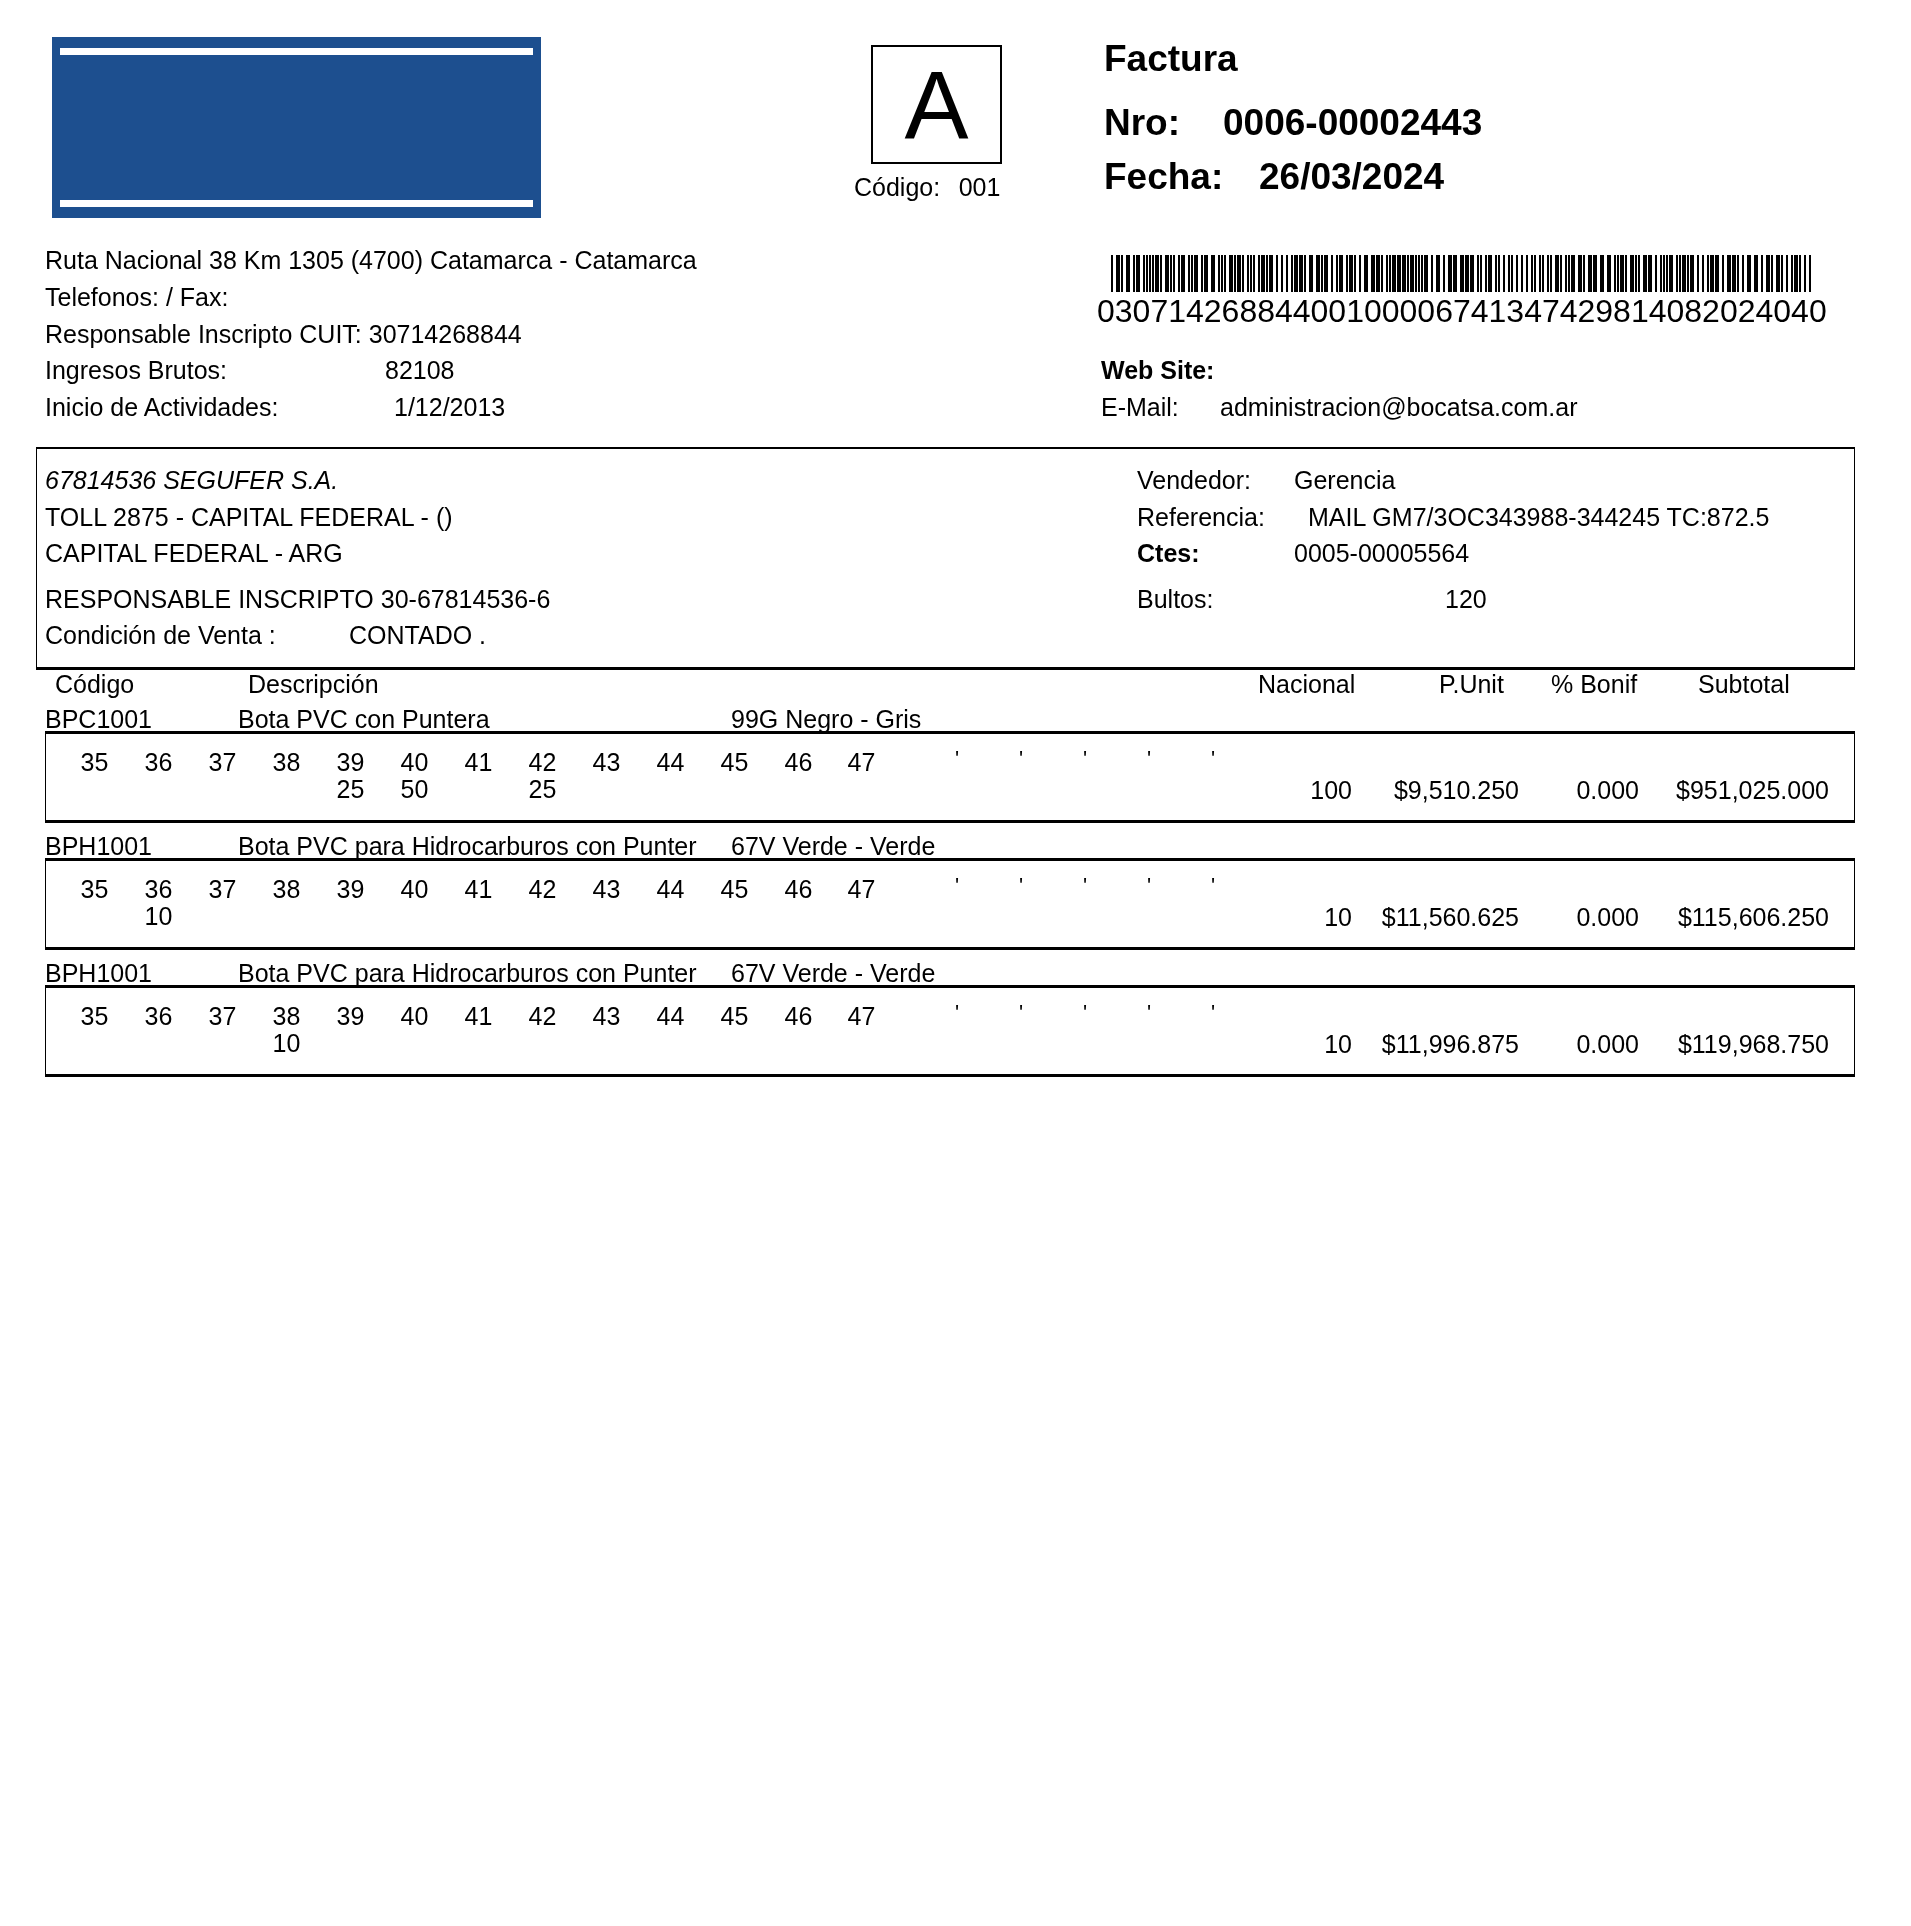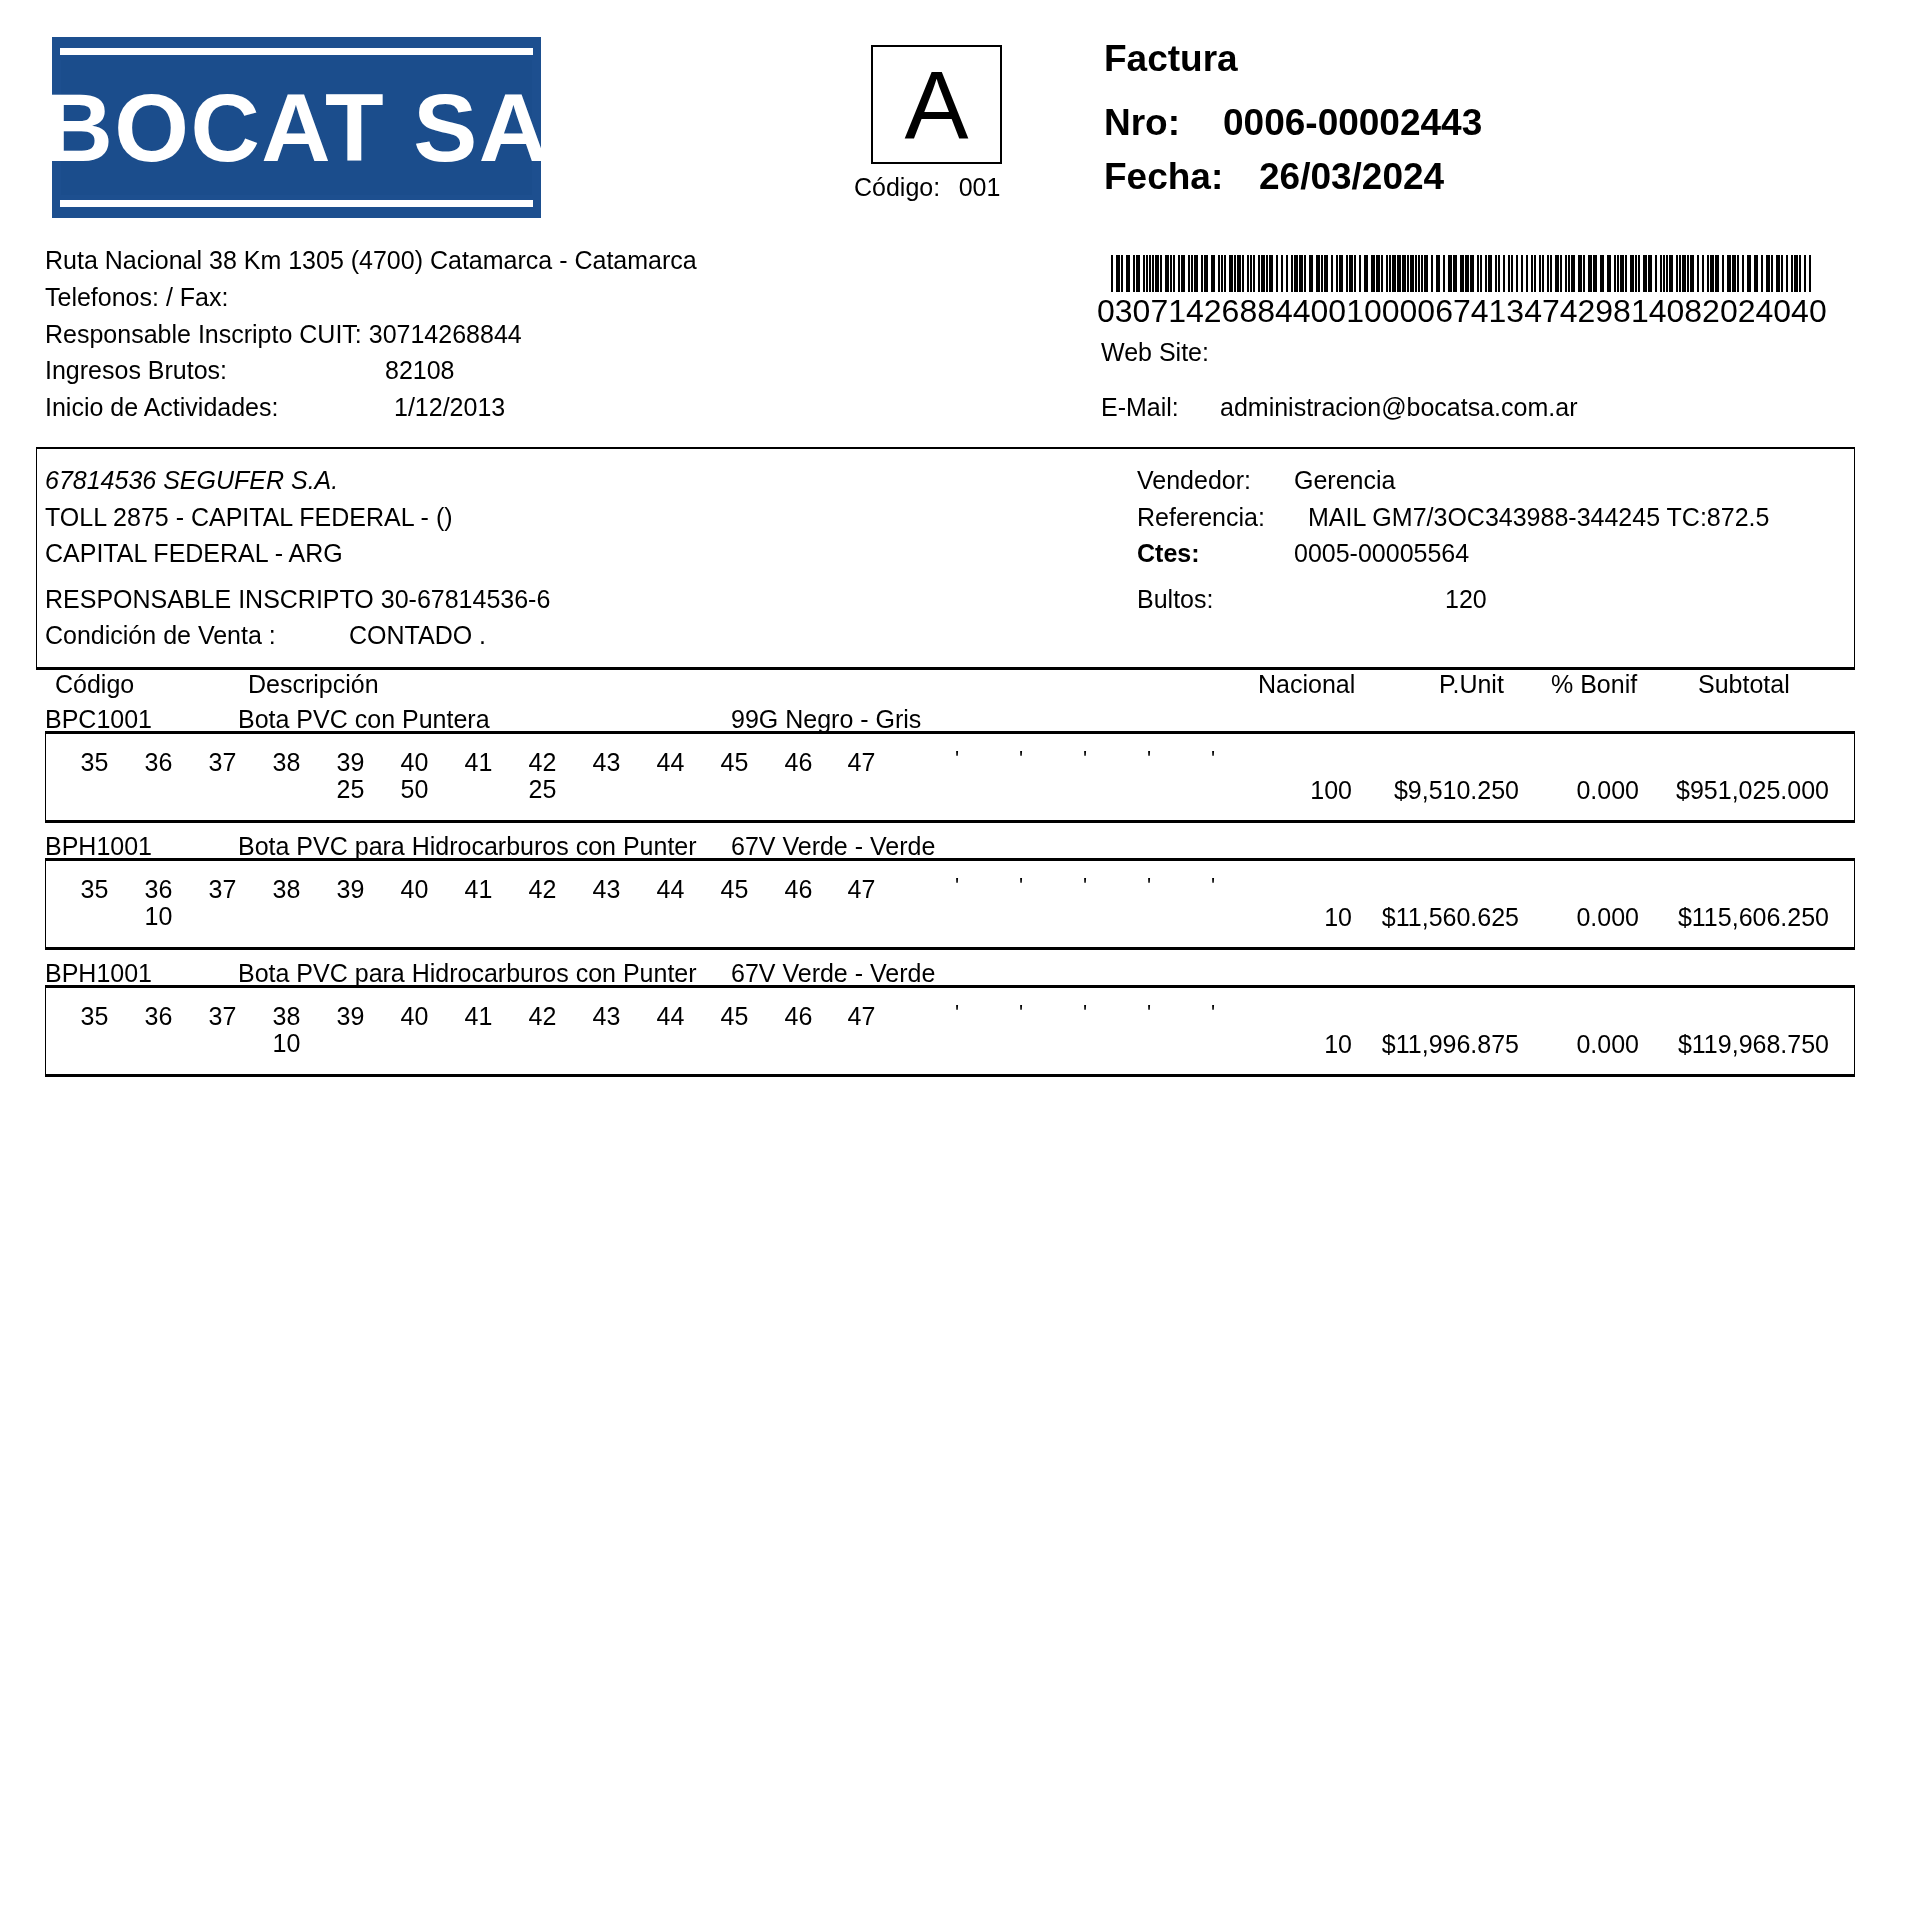--- a/index.html
+++ b/index.html
@@ -32,23 +32,20 @@
   .size-cell { position: absolute; width: 39px; text-align: center; font-size: 25px; line-height: 1; }
   .tick { position: absolute; font-size: 21.6px; line-height: 1; }
 </style>
 </head>
 <body>
 
 <div id="logo" class="abs">
   <div class="outer">
     <div class="stripe" style="top:10.8px"></div>
     <div class="stripe" style="bottom:10.8px"></div>
-    <div class="inner">
-      <span class="name">BOCAT SA</span>
-    </div>
   </div>
 </div>
 
 <div id="letter-box" class="abs">
   <span>A</span>
 </div>
 <div class="abs t" style="left:854px; top:175px;">
   <span>Código:</span>
   <span style="margin-left:11.6px">001</span>
 </div>
@@ -217,21 +214,21 @@
 <div class="abs" style="left:1097px; top:295px; font-size:32px; line-height:1;">03071426884400100006741347429814082024040</div>
 
 <div class="abs t" style="left:45px; top:248px;">Ruta Nacional 38 Km 1305 (4700) Catamarca - Catamarca</div>
 <div class="abs t" style="left:45px; top:285px;">Telefonos:  / Fax:</div>
 <div class="abs t" style="left:45px; top:322px;">Responsable Inscripto CUIT: 30714268844</div>
 <div class="abs t" style="left:45px; top:358px;">Ingresos Brutos:</div>
 <div class="abs t" style="left:385px; top:358px;">82108</div>
 <div class="abs t" style="left:45px; top:395px;">Inicio de Actividades:</div>
 <div class="abs t" style="left:394px; top:395px;">1/12/2013</div>
 
-<div class="abs t" style="left:1101px; top:340px;">Web Site:</div>
+<div class="abs t" style="left:1101px; top:358px;font-weight:bold;">Web Site:</div>
 <div class="abs t" style="left:1219px; top:358px;"></div>
 <div class="abs t" style="left:1101px; top:395px;">E-Mail:</div>
 <div class="abs t" style="left:1220px; top:395px;">administracion@bocatsa.com.ar</div>
 
 <div class="box" style="left:36px; top:447px; width:1819px; height:223px; border-width:1.9px; border-top-width:2.7px; border-bottom-width:3.1px;"></div>
 <div class="abs t" style="left:45px; top:468px;font-style:italic;">67814536  SEGUFER S.A.</div>
 <div class="abs t" style="left:45px; top:505px;">TOLL 2875 - CAPITAL FEDERAL - ()</div>
 <div class="abs t" style="left:45px; top:541px;">CAPITAL FEDERAL - ARG</div>
 <div class="abs t" style="left:45px; top:587px;">RESPONSABLE INSCRIPTO  30-67814536-6</div>
 <div class="abs t" style="left:45px; top:623px;">Condición de Venta :</div>

